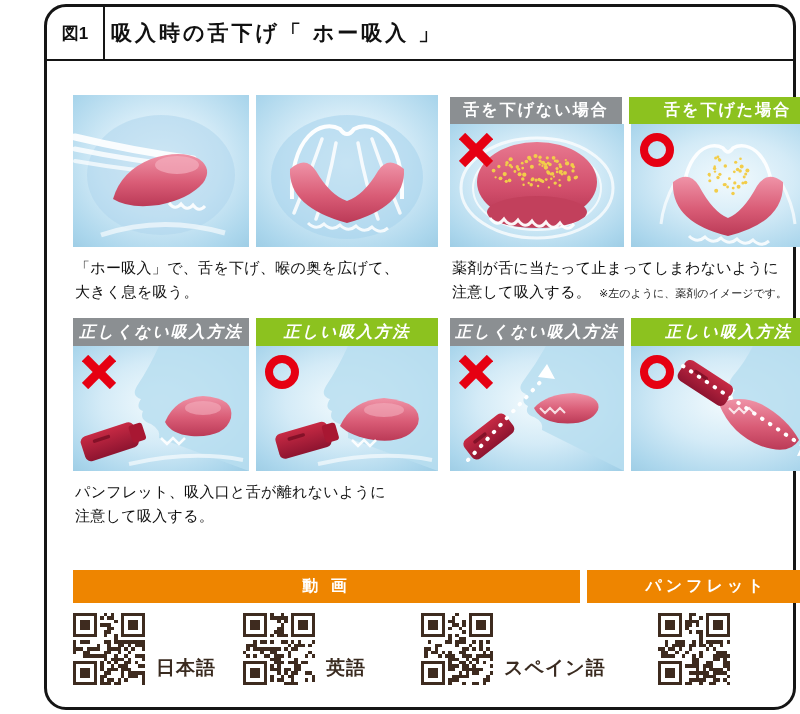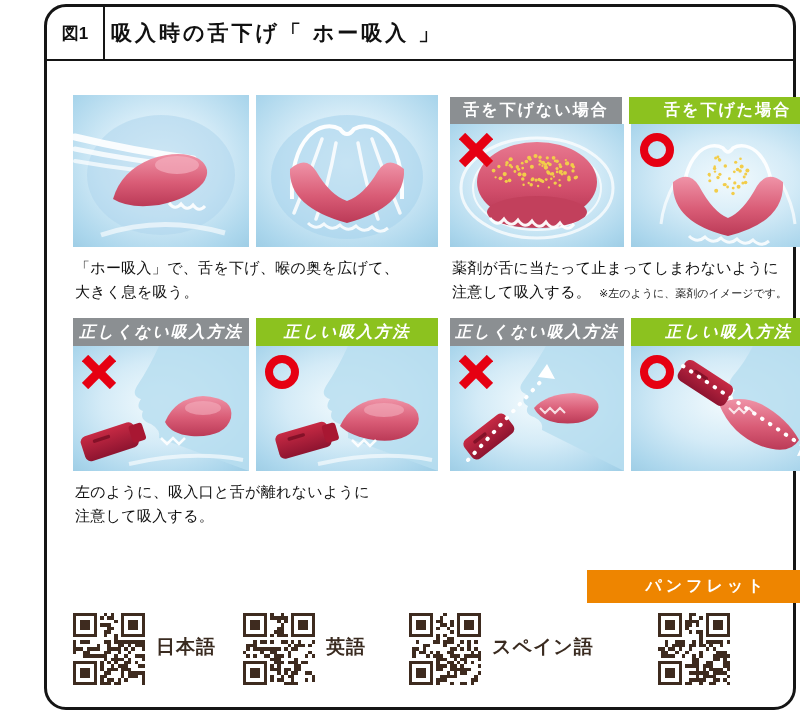--- a/index.html
+++ b/index.html
@@ -29,21 +29,21 @@
   .mark{position:absolute;top:9px;left:9px;}
   .mark-o{width:34px;height:34px;border:8px solid var(--mark_red,#e60012);border-radius:50%;box-sizing:border-box;}
   .caption{margin:9px 0 0 2px;font-size:15px;line-height:24px;letter-spacing:.3px;}
   .caption .line{display:block;}
   .caption .note{font-size:11px;letter-spacing:0;margin-left:8px;color:#222;}
   .footer{position:absolute;left:0;top:475px;width:753px;height:145px;}
   .bar{position:absolute;top:0;height:33px;background:var(--accent_orange,#ee8500);color:#fff;font-weight:bold;font-size:16px;letter-spacing:4px;display:flex;align-items:center;justify-content:center;}
   .bar-video{left:0;width:507px;}
   .bar-pamphlet{left:514px;width:239px;}
   .qr-row{position:absolute;left:0;top:43px;width:753px;height:90px;}
-  .qr-item{position:absolute;top:0;display:flex;align-items:center;gap:11px;}
+  .qr-item{position:absolute;top:0;display:flex;align-items:flex-end;gap:11px;}
   .qr-box{width:72px;height:72px;}
   .qr-box svg{display:block;width:72px;height:72px;}
   .qr-label{font-size:19px;font-weight:bold;color:#3a2b20;padding-bottom:4px;letter-spacing:1px;white-space:nowrap;}
   .defs-holder{position:absolute;width:0;height:0;overflow:hidden;}
 </style>
 </head>
 <body>
 
 <div class="page">
 
@@ -323,21 +323,21 @@
                 <rect x="20" y="80" width="54" height="26" rx="6" fill="url(#inhalerG)"></rect>
                 <rect x="32" y="86" width="18" height="3.5" rx="1.7" fill="#7e0f26" opacity="0.9"></rect>
                 <rect x="68" y="84" width="14" height="18" rx="3" fill="#a81732"></rect>
               </g>
               <path d="M62,118 Q124,104 176,114" stroke="#fff" stroke-width="4" fill="none" opacity="0.6"></path>
             </svg>
             <div class="mark mark-o"></div>
           </figure>
         </div>
         <p class="caption">
-          <span class="line">左のように、吸入口と舌が離れないように</span>
+          <span class="line">パンフレット、吸入口と舌が離れないように</span>
           <span class="line">注意して吸入する。</span>
         </p>
       </section>
 
       <section class="quad q-br">
         <div class="bands">
           <div class="band bad" style="width:174px">正しくない吸入方法</div>
           <div class="band good" style="width:195px">正しい吸入方法</div>
         </div>
         <div class="panels h125">
@@ -377,20 +377,21 @@
               <polygon points="184,108 166,110 173,95" fill="#fff"></polygon>
             </svg>
             <div class="mark mark-o"></div>
           </figure>
         </div>
         <p class="caption">
         </p>
       </section>
 
       <div class="footer">
+        <div class="bar bar-video">動 画</div>
         <div class="bar bar-pamphlet">パンフレット</div>
         <div class="qr-row">
           <div class="qr-item" style="left:0">
             <div class="qr-box">
                 <svg viewBox="0 0 21 21" shape-rendering="crispEdges">
                   <rect x="0" y="0" width="21" height="21" fill="#ffffff"></rect>
                   <rect x="9" y="0" width="1" height="1" fill="#3e2b1f"></rect>
                   <rect x="11" y="0" width="1" height="1" fill="#3e2b1f"></rect>
                   <rect x="8" y="1" width="1" height="1" fill="#3e2b1f"></rect>
                   <rect x="10" y="1" width="1" height="1" fill="#3e2b1f"></rect>
@@ -648,21 +649,21 @@
                   <rect x="14" y="0" width="7" height="7" fill="#3e2b1f"></rect>
                   <rect x="15" y="1" width="5" height="5" fill="#ffffff"></rect>
                   <rect x="16" y="2" width="3" height="3" fill="#3e2b1f"></rect>
                   <rect x="0" y="14" width="7" height="7" fill="#3e2b1f"></rect>
                   <rect x="1" y="15" width="5" height="5" fill="#ffffff"></rect>
                   <rect x="2" y="16" width="3" height="3" fill="#3e2b1f"></rect>
                 </svg>
               </div>
             <div class="qr-label">英語</div>
           </div>
-          <div class="qr-item" style="left:336px">
+          <div class="qr-item" style="left:348px">
             <div class="qr-box">
                 <svg viewBox="0 0 21 21" shape-rendering="crispEdges">
                   <rect x="0" y="0" width="21" height="21" fill="#ffffff"></rect>
                   <rect x="10" y="0" width="1" height="1" fill="#3e2b1f"></rect>
                   <rect x="9" y="1" width="1" height="1" fill="#3e2b1f"></rect>
                   <rect x="8" y="2" width="1" height="1" fill="#3e2b1f"></rect>
                   <rect x="9" y="2" width="1" height="1" fill="#3e2b1f"></rect>
                   <rect x="12" y="2" width="1" height="1" fill="#3e2b1f"></rect>
                   <rect x="9" y="3" width="1" height="1" fill="#3e2b1f"></rect>
                   <rect x="10" y="3" width="1" height="1" fill="#3e2b1f"></rect>

